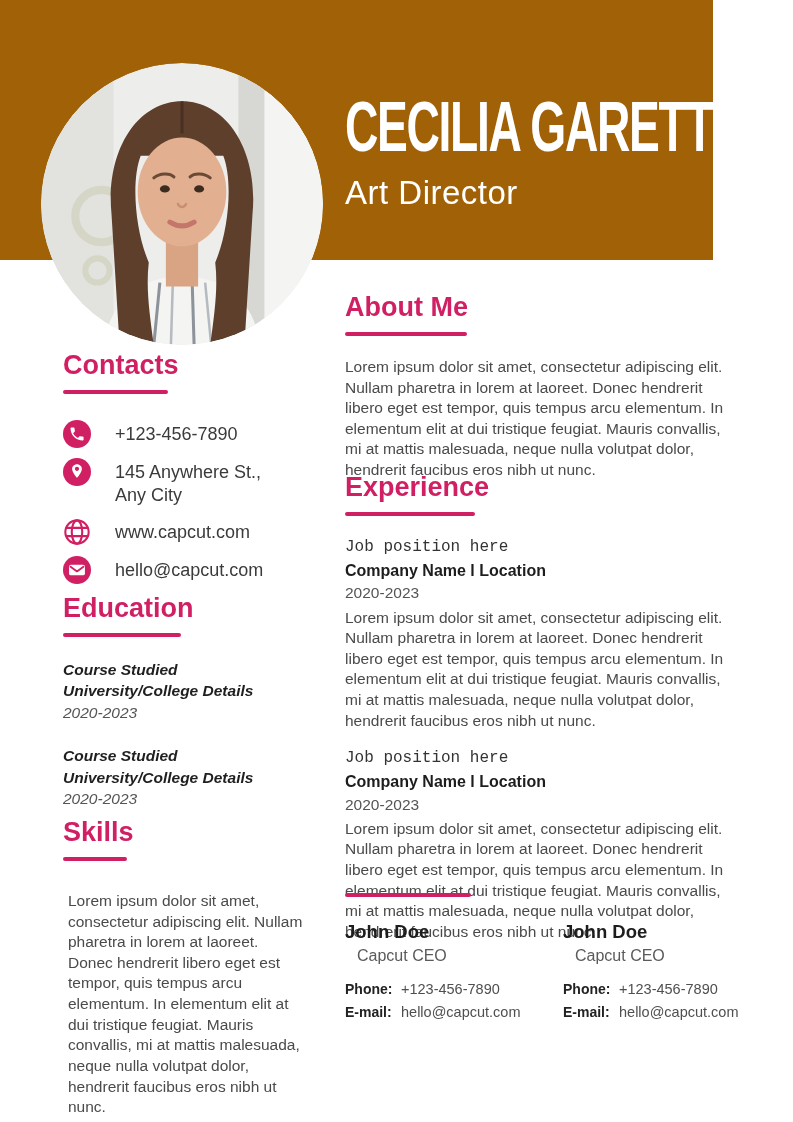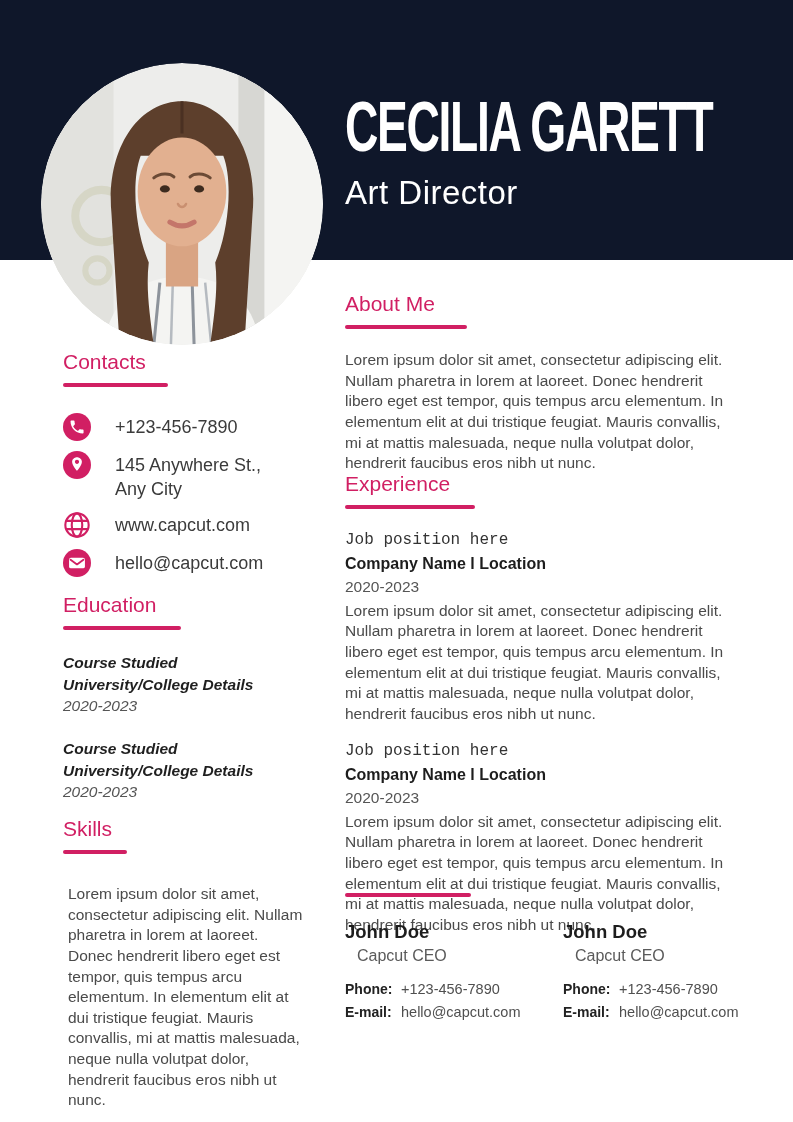--- a/index.html
+++ b/index.html
@@ -11,22 +11,22 @@
     height: 1122px;
     background: #ffffff;
     overflow: hidden;
     margin: 0 auto;
   }
 
   
   .banner {
     position: absolute;
     left: 0; top: 0;
-    width: 793px; height: 260px;
-    background: #0f172a;
+    width: 713px; height: 260px;
+    background: #a16207;
   }
   .name-block {
     position: absolute;
     left: 345px; top: 92px;
   }
   .name {
     display: inline-block;
     color: #ffffff;
     font-size: 70px;
     font-weight: 800;
@@ -58,22 +58,22 @@
   .section { position: absolute; }
   .sec-contacts  { left: 63px;  top: 350px; width: 250px; }
   .sec-education { left: 63px;  top: 593px; width: 250px; }
   .sec-skills    { left: 63px;  top: 817px; width: 248px; }
   .sec-about     { left: 345px; top: 292px; width: 396px; }
   .sec-experience{ left: 345px; top: 472px; width: 396px; }
   .sec-reference { left: 345px; top: 884px; width: 410px; }
 
   .heading {
     color: #D11F63;
-    font-size: 21px;
-    font-weight: 400;
+    font-size: 27px;
+    font-weight: 700;
     line-height: 1.15;
   }
   .rule {
     height: 4px;
     background: #D11F63;
     border-radius: 2px;
     margin-top: 9px;
   }
   .rule-contacts  { width: 105px; }
   .rule-education { width: 118px; }

